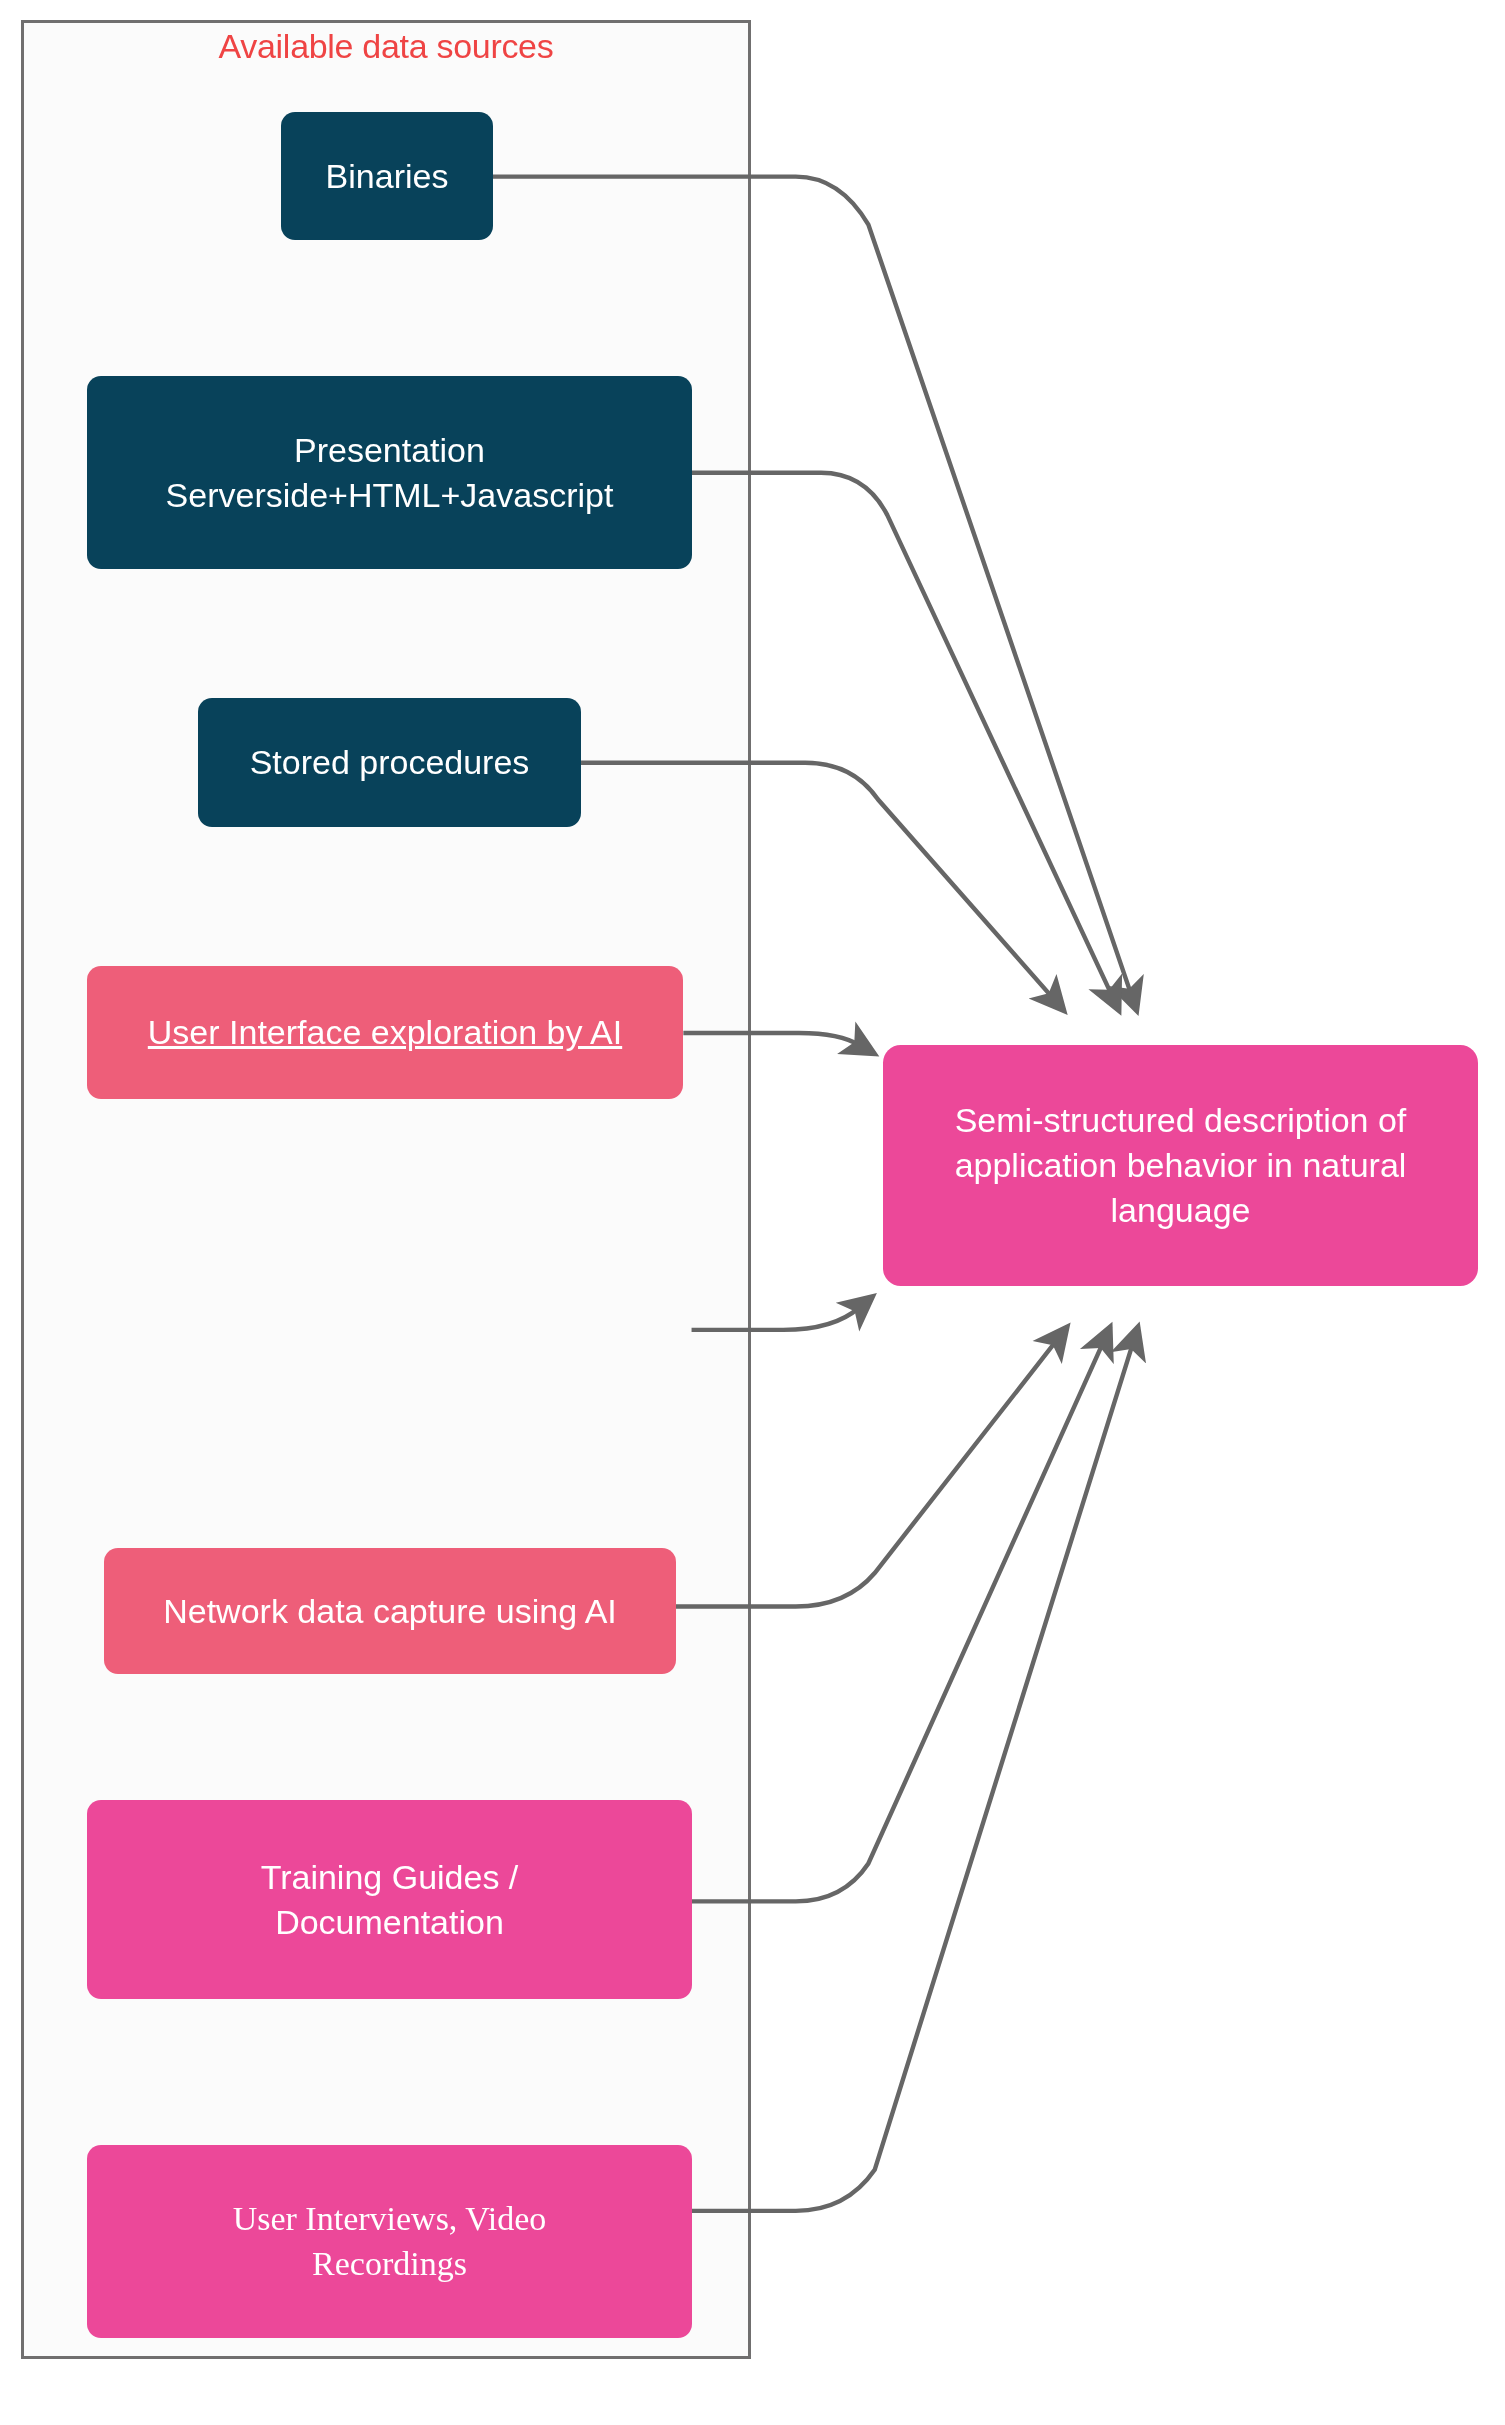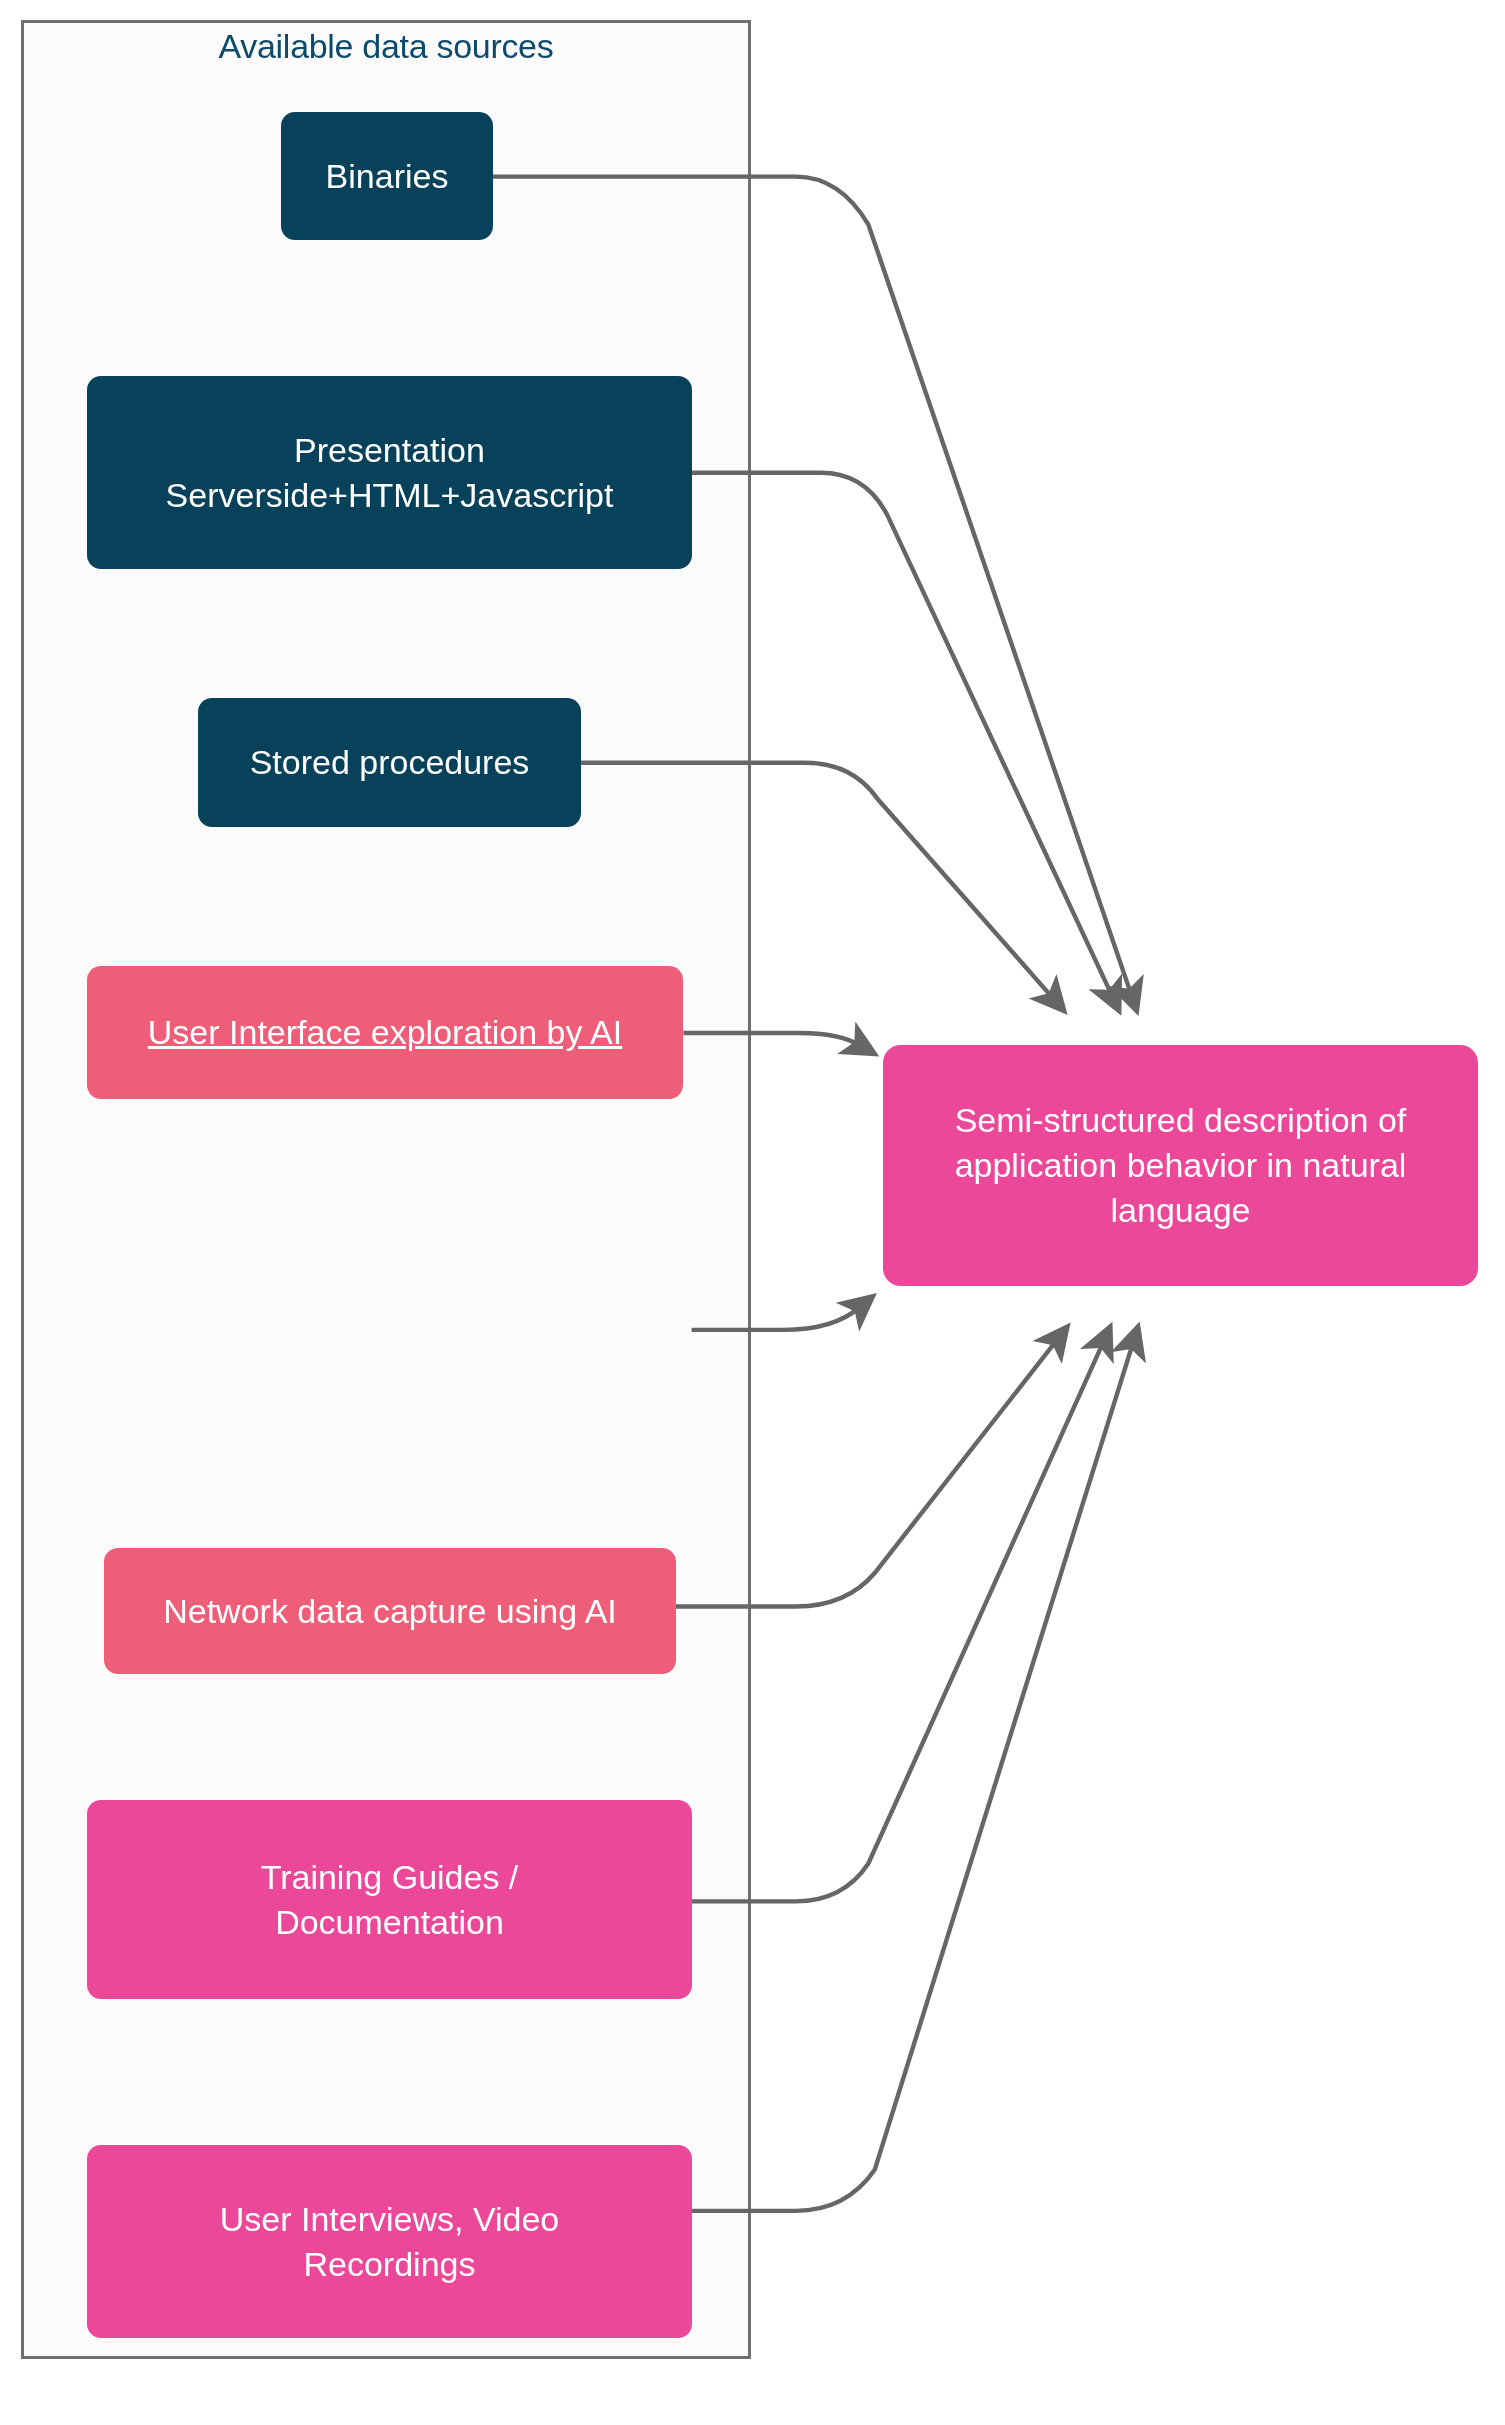--- a/index.html
+++ b/index.html
@@ -8,42 +8,42 @@
     font-family:"Liberation Sans","DejaVu Sans",sans-serif;
   }
   #canvas{position:absolute;inset:0;width:1505px;height:2426px;}
   
   #group-box{
     position:absolute;left:21px;top:20px;width:730px;height:2339px;
     background:#FBFBFB;border:3.8px solid #706F6F;box-sizing:border-box;
   }
   #group-title{
     position:absolute;left:21px;top:26.5px;width:730px;
-    text-align:center;font-size:34px;color:#0c4a6e;letter-spacing:-0.3px;
+    text-align:center;font-size:34px;color:#ef4444;letter-spacing:-0.3px;
   }
   
   .node{
     position:absolute;box-sizing:border-box;border-radius:14px;
     display:flex;align-items:center;justify-content:center;text-align:center;
     color:#FFFFFF;font-size:34px;line-height:1.32;padding:0 13px;
   }
   .node .lbl{white-space:pre-line;display:block;}
   .teal{background:#08425A;}
   .pink{background:#EE5E79;}
   .orange{background:#ec4899;}
   .purple{background:#ec4899;border-radius:17.7px;}
   
   #n-binaries     {left:281px; top:112px;  width:212px; height:128px;}
   #n-presentation {left:87px; top:376px;  width:605px; height:193px;}
   #n-stored       {left:198px; top:698px; width:383px; height:129px;}
   #n-uiexp        {left:87px; top:966px; width:596px; height:133px;text-decoration:underline;}
   #n-dbschema     {left:87px; top:1238px; width:605px; height:186px;}
   #n-network      {left:104px; top:1548px; width:572px; height:126px;}
   #n-training     {left:87px; top:1800px; width:605px; height:199px;}
-  #n-interviews   {left:87px; top:2145px; width:605px; height:193px;}
+  #n-interviews   {left:87px; top:2145px; width:605px; height:193px;font-family:Liberation Serif, serif;}
   #n-target       {left:883px;top:1045px; width:595px; height:241px; font-size:34px;}
   
   #edges{position:absolute;left:0;top:0;width:1505px;height:2426px;pointer-events:none;}
   .edge{fill:none;stroke:#666666;stroke-width:7;}
   .arrowfill{fill:#666666;}
 </style>
 </head>
 <body>
 
 <div id="canvas">

